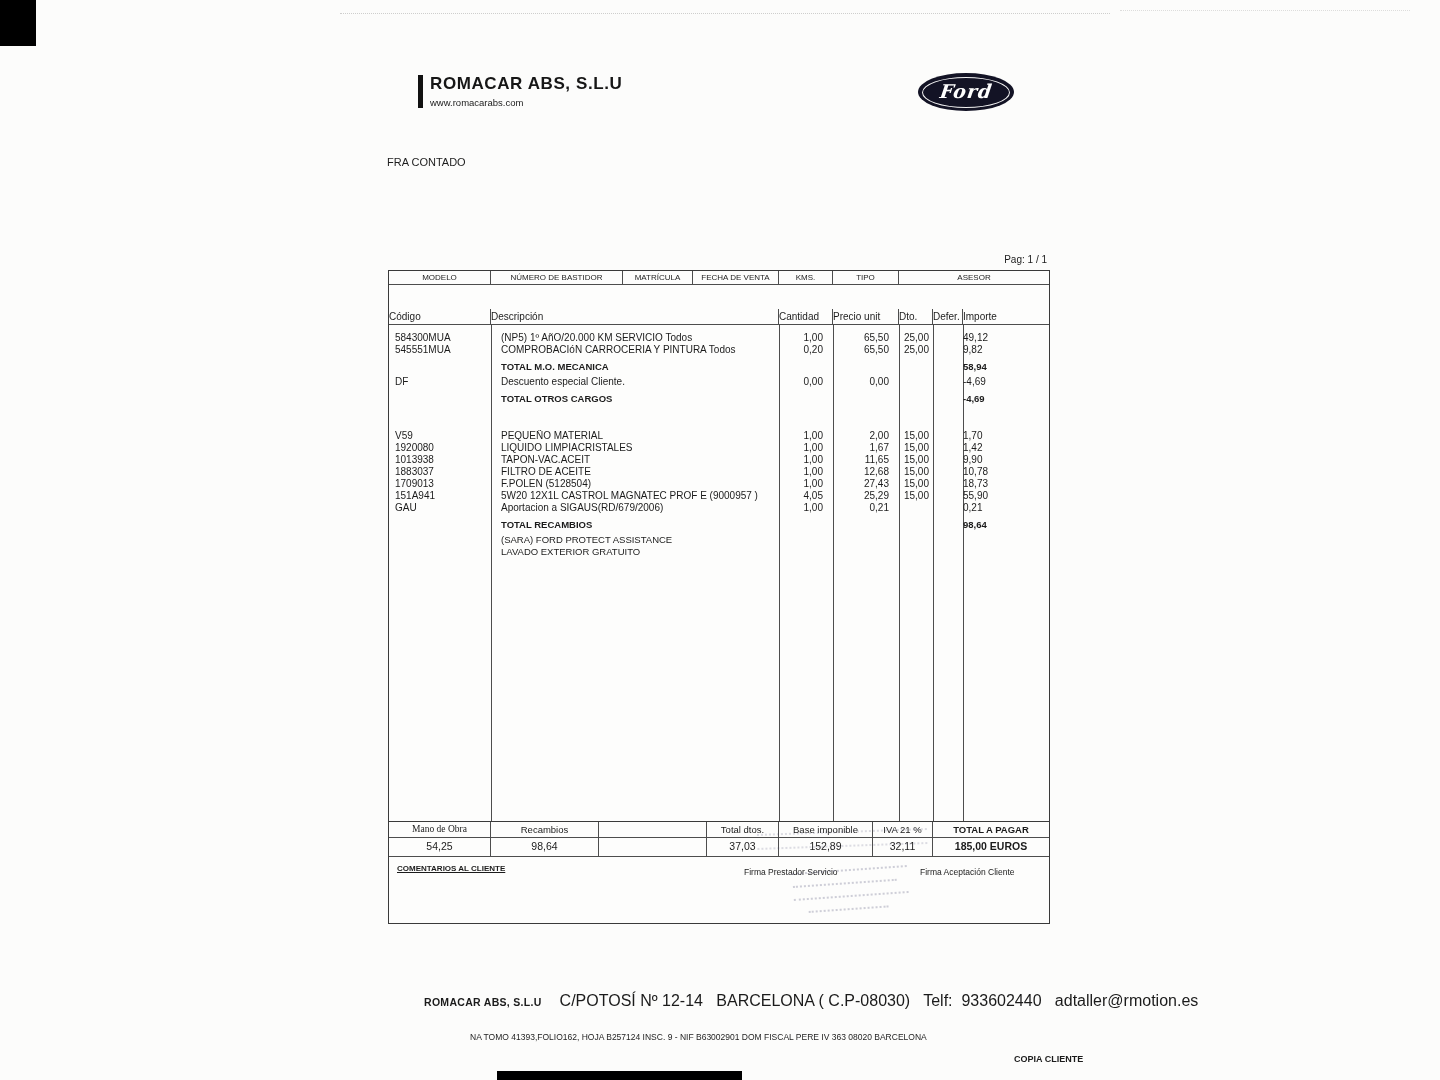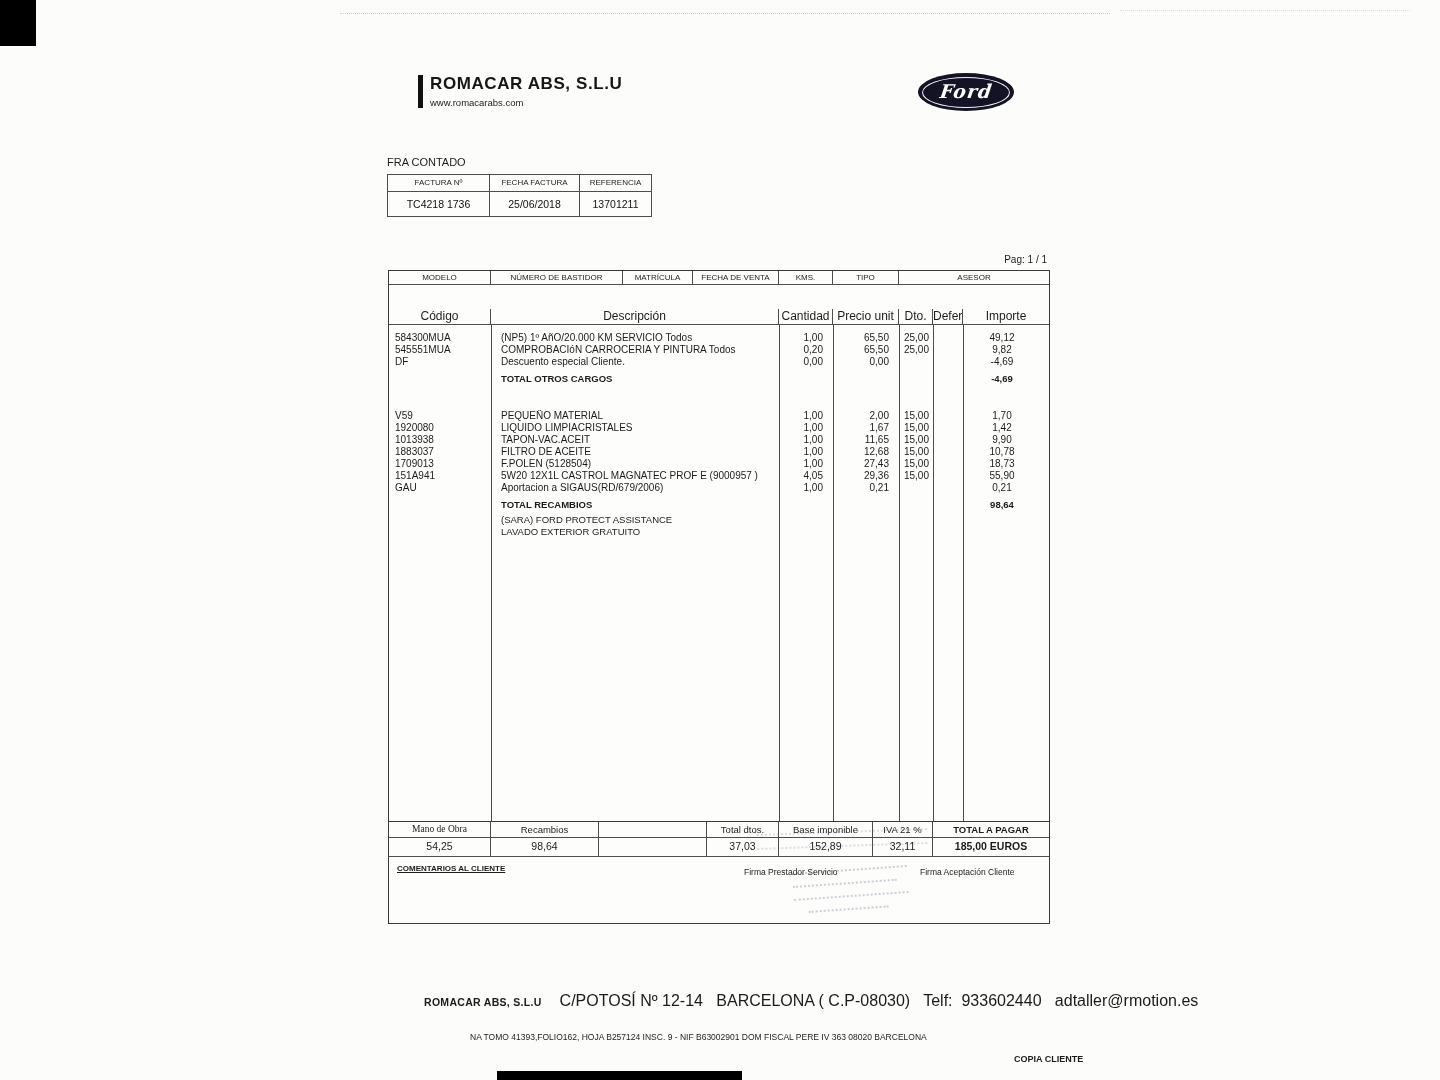--- a/index.html
+++ b/index.html
@@ -49,33 +49,33 @@
   .main-table .row-strip .cell:last-child { border-right:none; }
 
   .veh-header { top:0; height:13px; border-bottom:1px solid #4d4d4d; }
   .veh-header .cell { font-size:8px; line-height:13px; text-align:center; color:#222; }
 
   .veh-values { top:13px; height:25px; border-bottom:1px solid #4d4d4d; }
   .veh-values .cell { font-size:10px; text-align:center; display:flex; align-items:center; justify-content:center; }
   .veh-values .cell.modelo { font-size:7.5px; line-height:1.25; white-space:pre-line; }
 
   .items-header { top:38px; height:15px; border-bottom:1px solid #4d4d4d; }
-  .items-header .cell { font-size:12px; line-height:15px; text-align:center; color:#1d1d1d; }
+  .items-header .cell { font-size:10px; line-height:15px; text-align:left; color:#1d1d1d; }
 
   .items-body { position:absolute; top:53px; left:0; right:0; height:497px; }
   .vline { position:absolute; top:0; bottom:0; width:1px; background:#4d4d4d; }
   .items-rows { position:relative; padding-top:8px; z-index:2; }
   .irow { display:flex; height:12px; line-height:12px; font-size:10px; white-space:nowrap; }
   .c-code   { width:102px; padding-left:6px;  box-sizing:border-box; overflow:hidden; }
   .c-desc   { width:288px; padding-left:10px; box-sizing:border-box; overflow:hidden; }
   .c-qty    { width:54px;  padding-right:10px; box-sizing:border-box; text-align:right; }
   .c-price  { width:66px;  padding-right:10px; box-sizing:border-box; text-align:right; }
   .c-dto    { width:34px;  padding-right:4px;  box-sizing:border-box; text-align:right; }
   .c-defer  { width:30px;  box-sizing:border-box; }
-  .c-amount { width:86px;  padding-right:8px;  box-sizing:border-box; text-align:center; }
+  .c-amount { width:86px;  padding-right:8px;  box-sizing:border-box; text-align:left; }
   .row-total { font-weight:bold; font-size:9.5px; margin-top:5px; margin-bottom:3px; }
   .row-note  { font-size:9.5px; }
   .row-spacer { height:22px; }
 
   .totals-header { top:550px; height:15px; border-top:1.5px solid #3a3a3a; border-bottom:1px solid #4d4d4d; }
   .totals-header .cell { font-size:9.5px; line-height:15px; text-align:center; }
   .totals-header .cell.strong { font-weight:bold; }
   .totals-values { top:565px; height:20px; border-bottom:1px solid #4d4d4d; }
   .totals-values .cell { font-size:10.5px; line-height:20px; text-align:center; }
   .totals-values .cell.strong { font-weight:bold; }
@@ -120,32 +120,20 @@
   </div>
 
   <div class="ford-logo">
     <div class="ford-oval">
       <span class="ford-text">Ford</span>
     </div>
   </div>
 
   <div class="doc-label">FRA CONTADO</div>
 
-  <div class="invoice-box">
-      <div class="ib-row ib-hdr">
-        <div class="ib-cell" style="width: 102px;">FACTURA Nº</div>
-        <div class="ib-cell" style="width: 90px;">FECHA FACTURA</div>
-        <div class="ib-cell" style="width: 71px;">REFERENCIA</div>
-      </div>
-      <div class="ib-row ib-val">
-        <div class="ib-cell" style="width: 102px;">TC4218 1736</div>
-        <div class="ib-cell" style="width: 90px;">25/06/2018</div>
-        <div class="ib-cell" style="width: 71px;">13701211</div>
-      </div>
-    </div>
 
   <div class="pag">Pag: 1 / 1</div>
 
   <div class="main-table">
     <div class="row-strip veh-header">
         <div class="cell" style="width: 102px;">MODELO</div>
         <div class="cell" style="width: 132px;">NÚMERO DE BASTIDOR</div>
         <div class="cell" style="width: 70px;">MATRÍCULA</div>
         <div class="cell" style="width: 86px;">FECHA DE VENTA</div>
         <div class="cell" style="width: 54px;">KMS.</div>
@@ -183,20 +171,29 @@
           </div>
           <div class="irow row-item">
             <div class="c-code">545551MUA</div>
             <div class="c-desc">COMPROBACIóN CARROCERIA Y PINTURA Todos</div>
             <div class="c-qty">0,20</div>
             <div class="c-price">65,50</div>
             <div class="c-dto">25,00</div>
             <div class="c-defer"></div>
             <div class="c-amount">9,82</div>
           </div>
+          <div class="irow row-total">
+            <div class="c-code"></div>
+            <div class="c-desc">TOTAL M.O. MECANICA</div>
+            <div class="c-qty"></div>
+            <div class="c-price"></div>
+            <div class="c-dto"></div>
+            <div class="c-defer"></div>
+            <div class="c-amount">58,94</div>
+          </div>
           <div class="irow row-item">
             <div class="c-code">DF</div>
             <div class="c-desc">Descuento especial Cliente.</div>
             <div class="c-qty">0,00</div>
             <div class="c-price">0,00</div>
             <div class="c-dto"></div>
             <div class="c-defer"></div>
             <div class="c-amount">-4,69</div>
           </div>
           <div class="irow row-total">
@@ -251,21 +248,21 @@
             <div class="c-qty">1,00</div>
             <div class="c-price">27,43</div>
             <div class="c-dto">15,00</div>
             <div class="c-defer"></div>
             <div class="c-amount">18,73</div>
           </div>
           <div class="irow row-item">
             <div class="c-code">151A941</div>
             <div class="c-desc">5W20 12X1L  CASTROL MAGNATEC PROF E (9000957 )</div>
             <div class="c-qty">4,05</div>
-            <div class="c-price">29,36</div>
+            <div class="c-price">25,29</div>
             <div class="c-dto">15,00</div>
             <div class="c-defer"></div>
             <div class="c-amount">55,90</div>
           </div>
           <div class="irow row-item">
             <div class="c-code">GAU</div>
             <div class="c-desc">Aportacion a SIGAUS(RD/679/2006)</div>
             <div class="c-qty">1,00</div>
             <div class="c-price">0,21</div>
             <div class="c-dto"></div>

